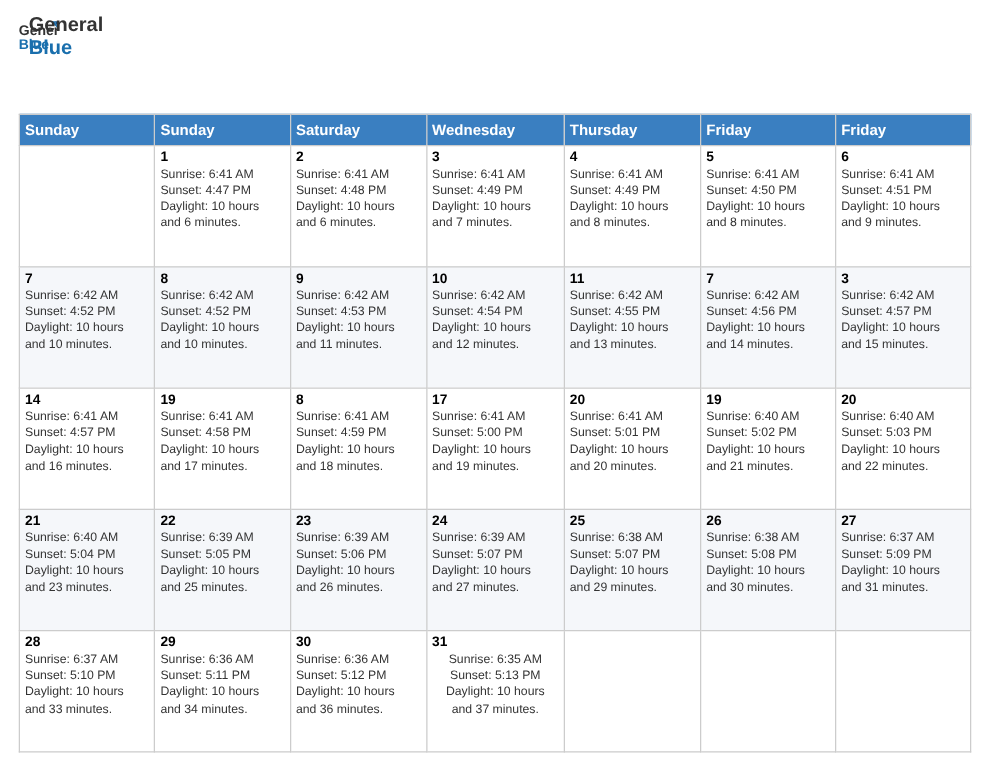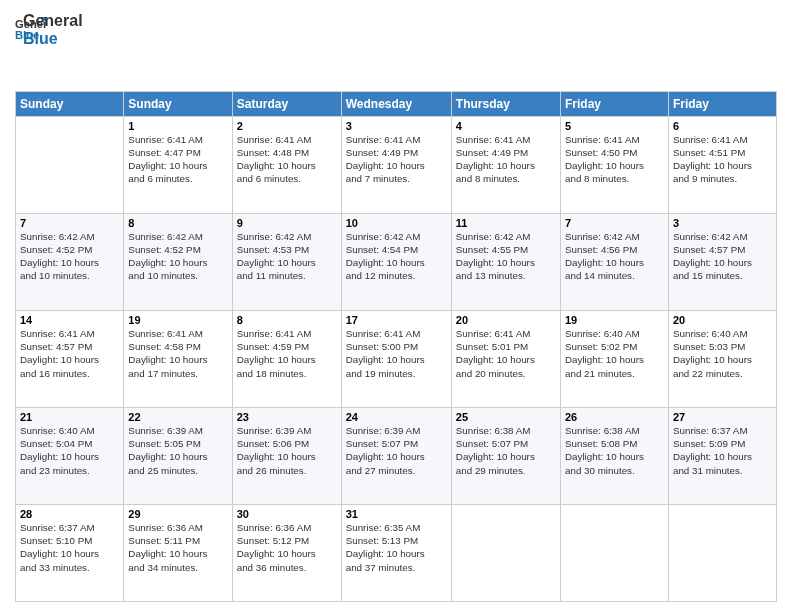--- a/index.html
+++ b/index.html
@@ -336,21 +336,21 @@
           </td>
           <td>
             <span class="day-num">30</span>
             <div class="day-info" style="white-space: pre-line;">Sunrise: 6:36 AM
 Sunset: 5:12 PM
 Daylight: 10 hours
 and 36 minutes.</div>
           </td>
           <td>
             <span class="day-num">31</span>
-            <div class="day-info" style="white-space: pre-line;">Sunrise: 6:35 AM
+            <div class="day-info" style="white-space: pre-line; text-align: center;">Sunrise: 6:35 AM
 Sunset: 5:13 PM
 Daylight: 10 hours
 and 37 minutes.</div>
           </td>
           <td class="empty-cell"></td>
           <td class="empty-cell"></td>
           <td class="empty-cell"></td>
         </tr>
       </tbody>
   </table>

